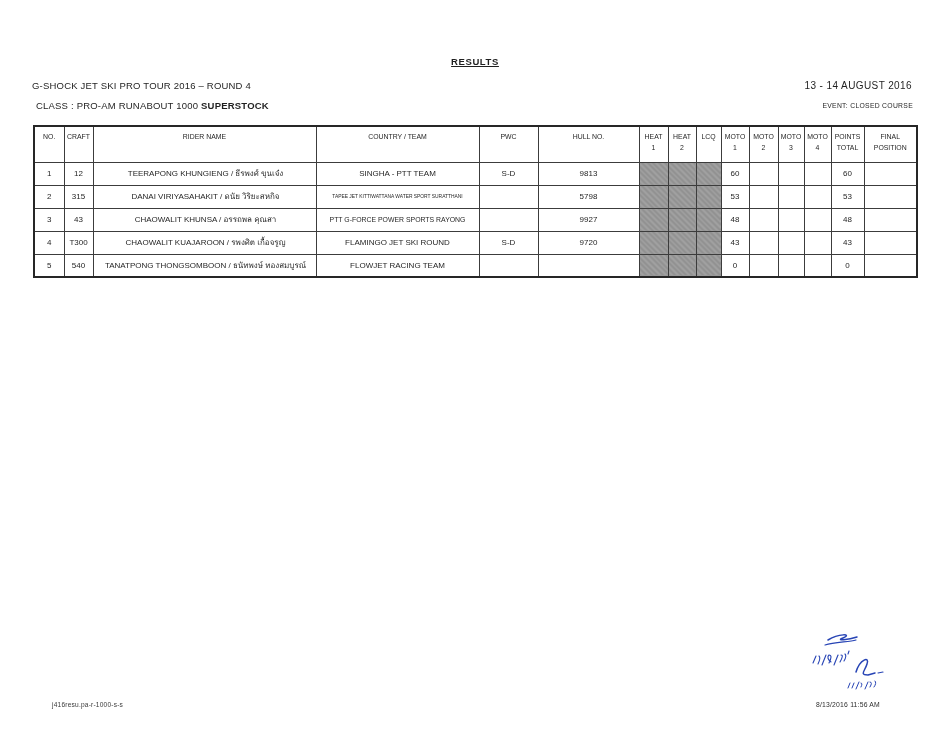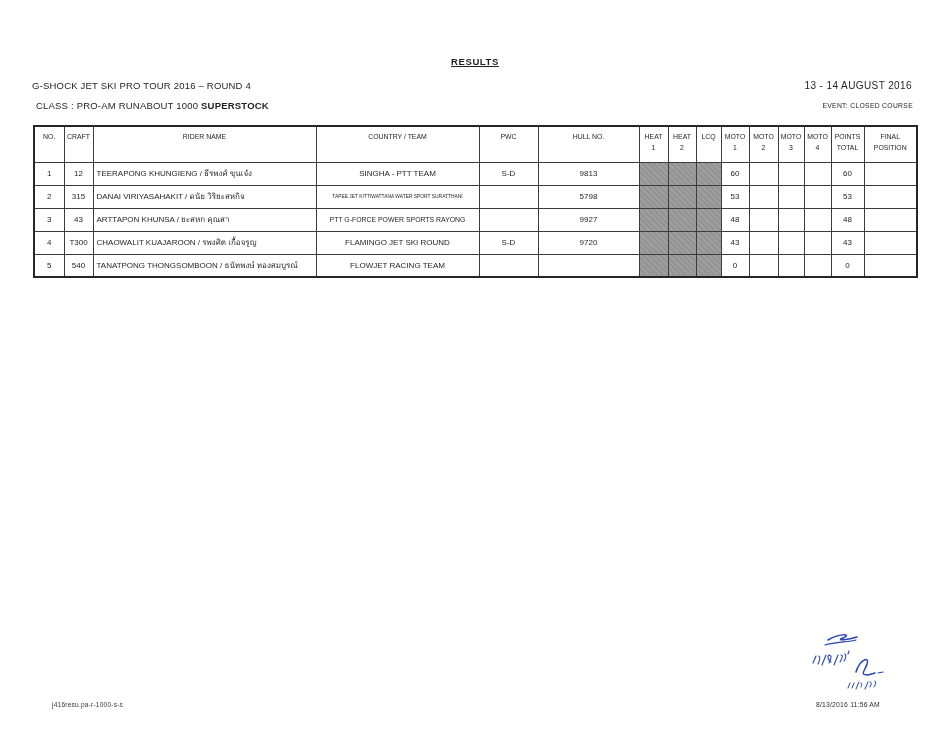--- a/index.html
+++ b/index.html
@@ -23,21 +23,21 @@
   
   .tbl-wrap { position:absolute; left:33px; top:125px; width:883px; }
   table { width:883px; table-layout:fixed; border-collapse:collapse; }
   table, th, td { border:1px solid #3c3c3c; }
   table { border:2px solid #262626; }
   th { height:36px; font-size:6.9px; font-weight:normal; vertical-align:top; text-align:center; padding:0; }
   th .l1 { display:block; padding-top:4px; height:16px; line-height:12px; }
   th .l2 { display:block; height:14px; line-height:10px; }
   td { height:23px; font-size:8px; text-align:center; vertical-align:middle; padding:0 1px;
        overflow:hidden; white-space:nowrap; }
-  td.rider { text-align:left; padding-left:3px; font-size:8px; }
+  td.rider { text-align:center; padding-left:3px; font-size:8px; }
   td.team-xs { font-size:4.9px; }
   td.team-sm { font-size:6.9px; }
   td.shade {
     background:#9c9c9c;
     background-image:repeating-linear-gradient(45deg, rgba(0,0,0,0.07) 0 2px, rgba(255,255,255,0.05) 2px 4px);
   }
   
   .sig { position:absolute; left:808px; top:630px; width:84px; height:64px; }
   
   .foot-left { position:absolute; left:52px; top:701px; font-size:6.6px; color:#3a3a3a; letter-spacing:0.2px; }
@@ -170,21 +170,21 @@
           <td>53</td>
           <td></td>
           <td></td>
           <td></td>
           <td>53</td>
           <td></td>
         </tr>
         <tr>
           <td>3</td>
           <td>43</td>
-          <td class="rider">ARTTAPON KHUNSA / ยะสหก คุณสา</td>
+          <td class="rider">CHAOWALIT KHUNSA / อรรถพล คุณสา</td>
           <td class="team-sm">PTT G-FORCE POWER SPORTS RAYONG</td>
           <td></td>
           <td>9927</td>
           <td class="shade"></td>
           <td class="shade"></td>
           <td class="shade"></td>
           <td>48</td>
           <td></td>
           <td></td>
           <td></td>

